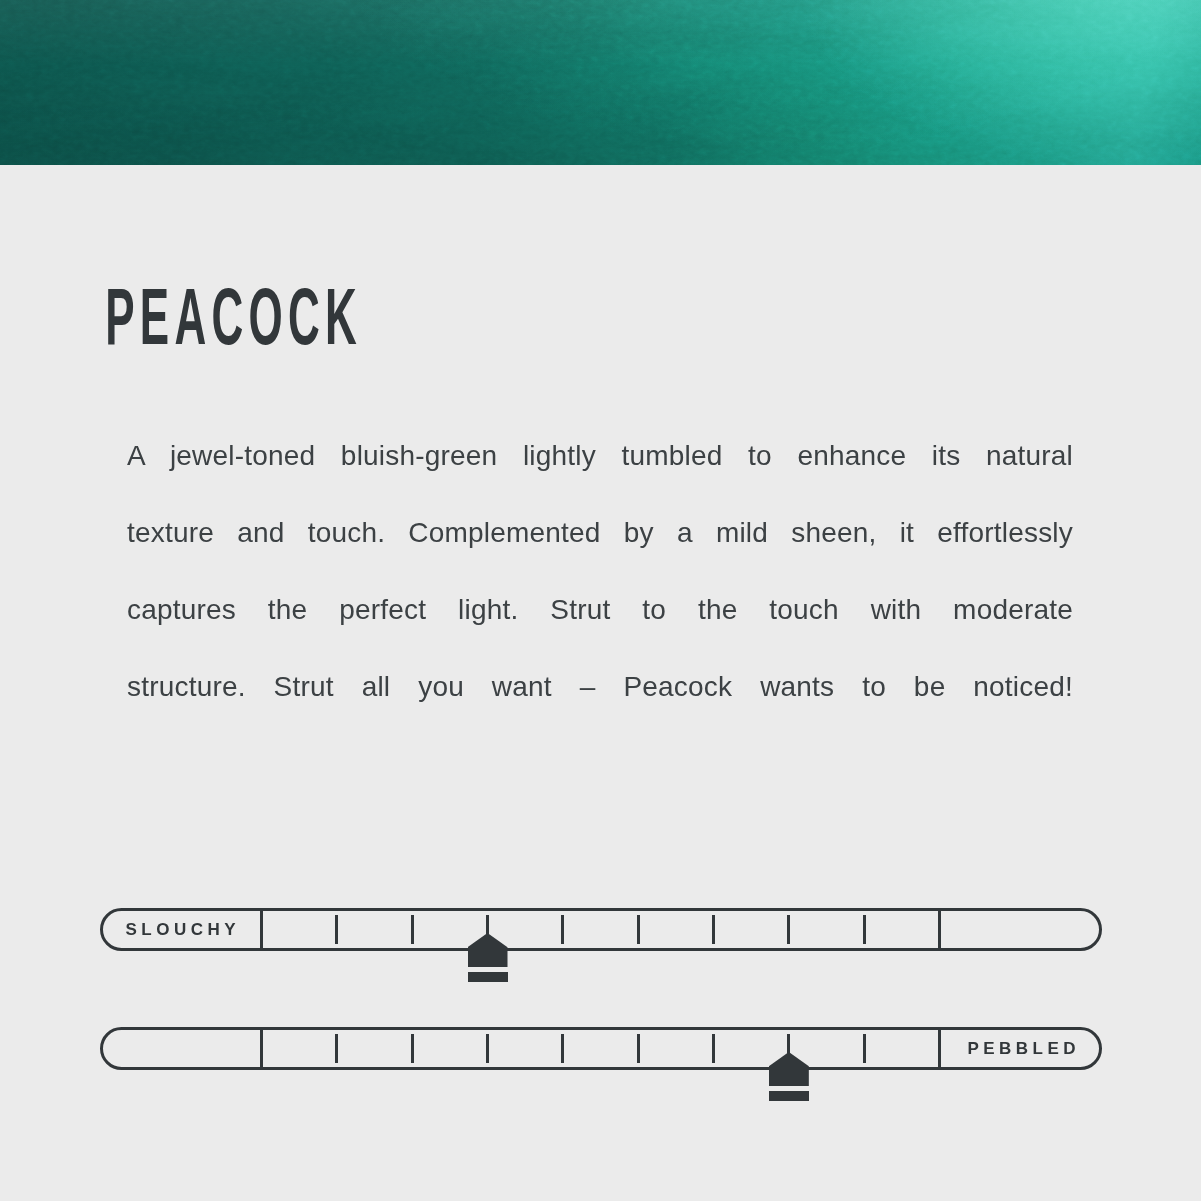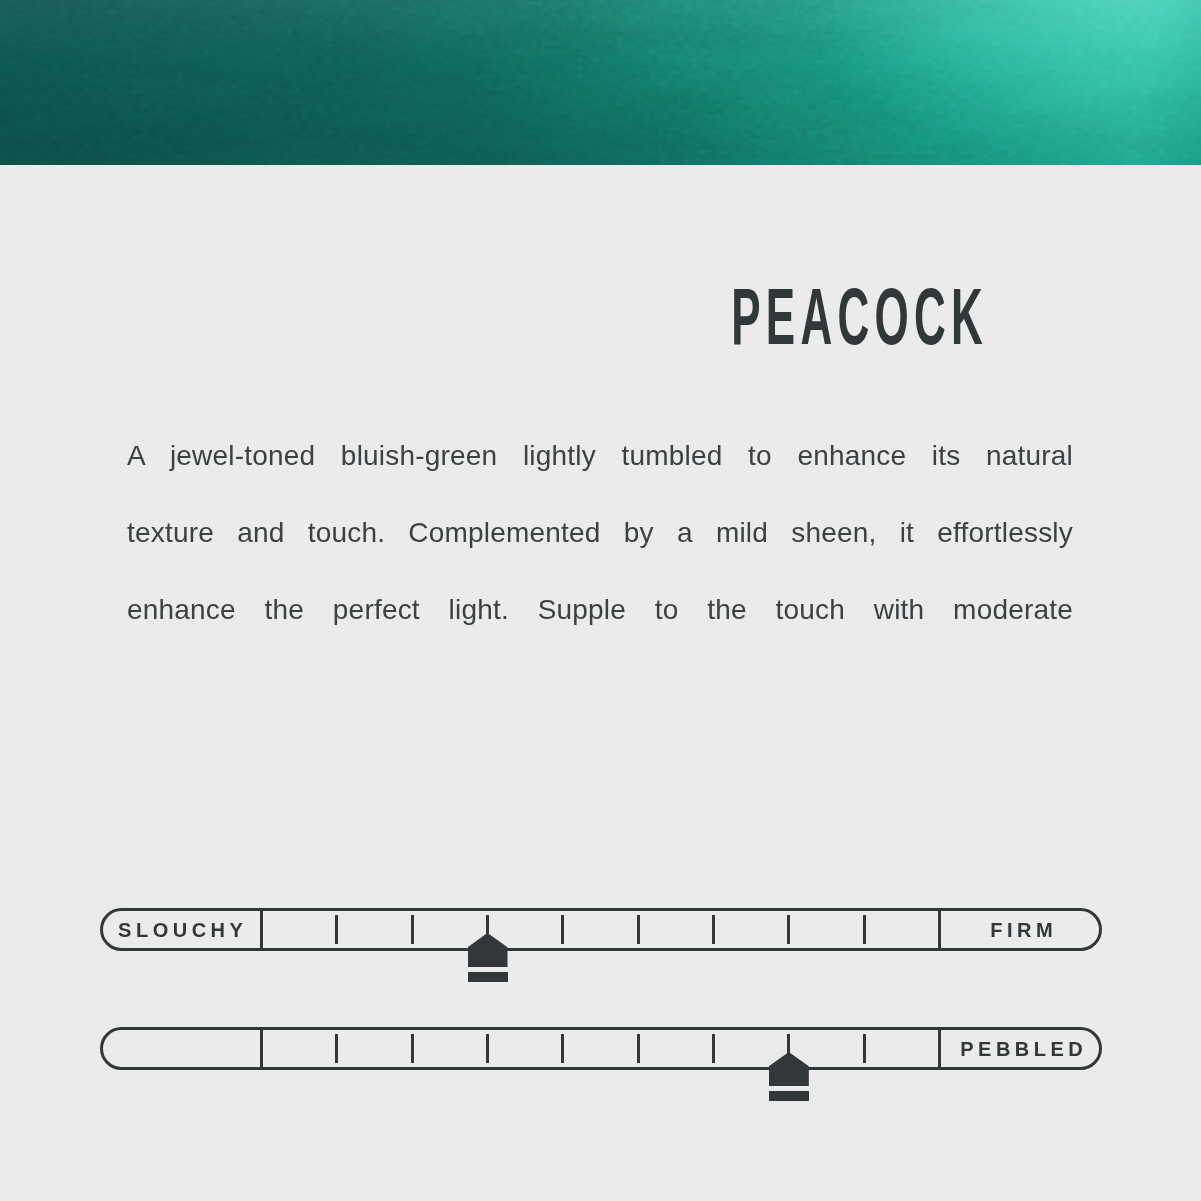--- a/index.html
+++ b/index.html
@@ -11,21 +11,21 @@
   .banner{
     position:absolute;left:0;top:0;width:1201px;height:165px;
     background:
       linear-gradient(180deg, rgba(255,255,255,0.05) 0%, rgba(0,0,0,0) 40%, rgba(0,0,0,0.10) 100%),
       radial-gradient(ellipse 520px 300px at 93% -12%, rgba(120,255,228,0.40), rgba(120,255,228,0) 62%),
       radial-gradient(ellipse 760px 320px at 66% -25%, rgba(46,214,182,0.20), rgba(46,214,182,0) 60%),
       linear-gradient(102deg,#0c5149 0%,#0d5950 22%,#0e6156 40%,#107263 56%,#148772 68%,#189a82 78%,#1ea78f 87%,#24af99 94%,#1ca18b 100%);
   }
   .banner svg{position:absolute;left:0;top:0;mix-blend-mode:overlay;opacity:.42;}
   
-  .title-wrap{position:absolute;left:0;top:276px;width:1093px;text-align:right;}
+  .title-wrap{position:absolute;left:0;top:276px;width:1093px;text-align:left;}
   .title-text{
     display:inline-block;font-weight:700;font-size:80px;line-height:82px;
     letter-spacing:.12em;color:#32373a;white-space:nowrap;
     transform:scaleX(.55);transform-origin:50% 50%;
   }
   
   .desc{position:absolute;left:127px;top:417px;width:946px;color:#3c4144;font-size:28px;}
   .desc-line{
     height:77px;line-height:77px;white-space:normal;
     text-align:justify;text-align-last:justify;letter-spacing:.2px;
@@ -33,21 +33,21 @@
   
   .scale{position:absolute;left:100px;width:1002px;height:43px;}
   .scale-0{top:908px;}
   .scale-1{top:1027px;}
   .pill{position:absolute;left:0;top:0;right:0;bottom:0;border:3px solid #32373a;border-radius:22px;}
   .divider{position:absolute;top:0;bottom:0;width:3px;background:#32373a;}
   .divider-left{left:160px;}
   .divider-right{left:838px;}
   .cap-label{
     position:absolute;top:0;height:43px;line-height:44px;text-align:center;
-    font-weight:700;font-size:20px;letter-spacing:4.5px;text-indent:4.5px;color:#32373a;
+    font-weight:700;font-size:17px;letter-spacing:4.5px;text-indent:4.5px;color:#32373a;
   }
   .cap-left{left:0;width:161px;}
   .cap-right{left:841px;width:161px;}
   .tick{position:absolute;top:7px;height:29px;width:3px;background:#32373a;}
   .marker{position:absolute;top:25px;width:40px;}
   .marker-pointer{
     width:40px;height:34px;background:#32373a;
     clip-path:polygon(50% 0,100% 42%,100% 100%,0 100%,0 42%);
   }
   .marker-bar{width:40px;height:10px;margin-top:5px;background:#32373a;}
@@ -72,29 +72,29 @@
     </svg>
   </div>
 
   <div class="title-wrap">
     <span class="title-text">PEACOCK</span>
   </div>
 
   <div class="desc">
     <div class="desc-line">A jewel-toned bluish-green lightly tumbled to enhance its natural</div>
     <div class="desc-line">texture and touch. Complemented by a mild sheen, it effortlessly</div>
-    <div class="desc-line">enhance the perfect light. Supple to the touch with moderate</div>
+    <div class="desc-line">captures the perfect light. Strut to the touch with moderate</div>
+    <div class="desc-line">structure. Strut all you want – Peacock wants to be noticed!</div>
   </div>
 
   <div class="scale scale-0">
     <div class="pill"></div>
     <div class="divider divider-left"></div>
     <div class="divider divider-right"></div>
     <div class="cap-label cap-left">SLOUCHY</div>
-    <div class="cap-label cap-right">FIRM</div>
     <div class="marker" style="left: 367.5px;">
       <div class="marker-pointer"></div>
       <div class="marker-bar"></div>
     </div>
   <div class="tick" style="left: 235.333px;"></div>
       <div class="tick" style="left: 310.667px;"></div>
       <div class="tick" style="left: 386px;"></div>
       <div class="tick" style="left: 461.333px;"></div>
       <div class="tick" style="left: 536.667px;"></div>
       <div class="tick" style="left: 612px;"></div>

